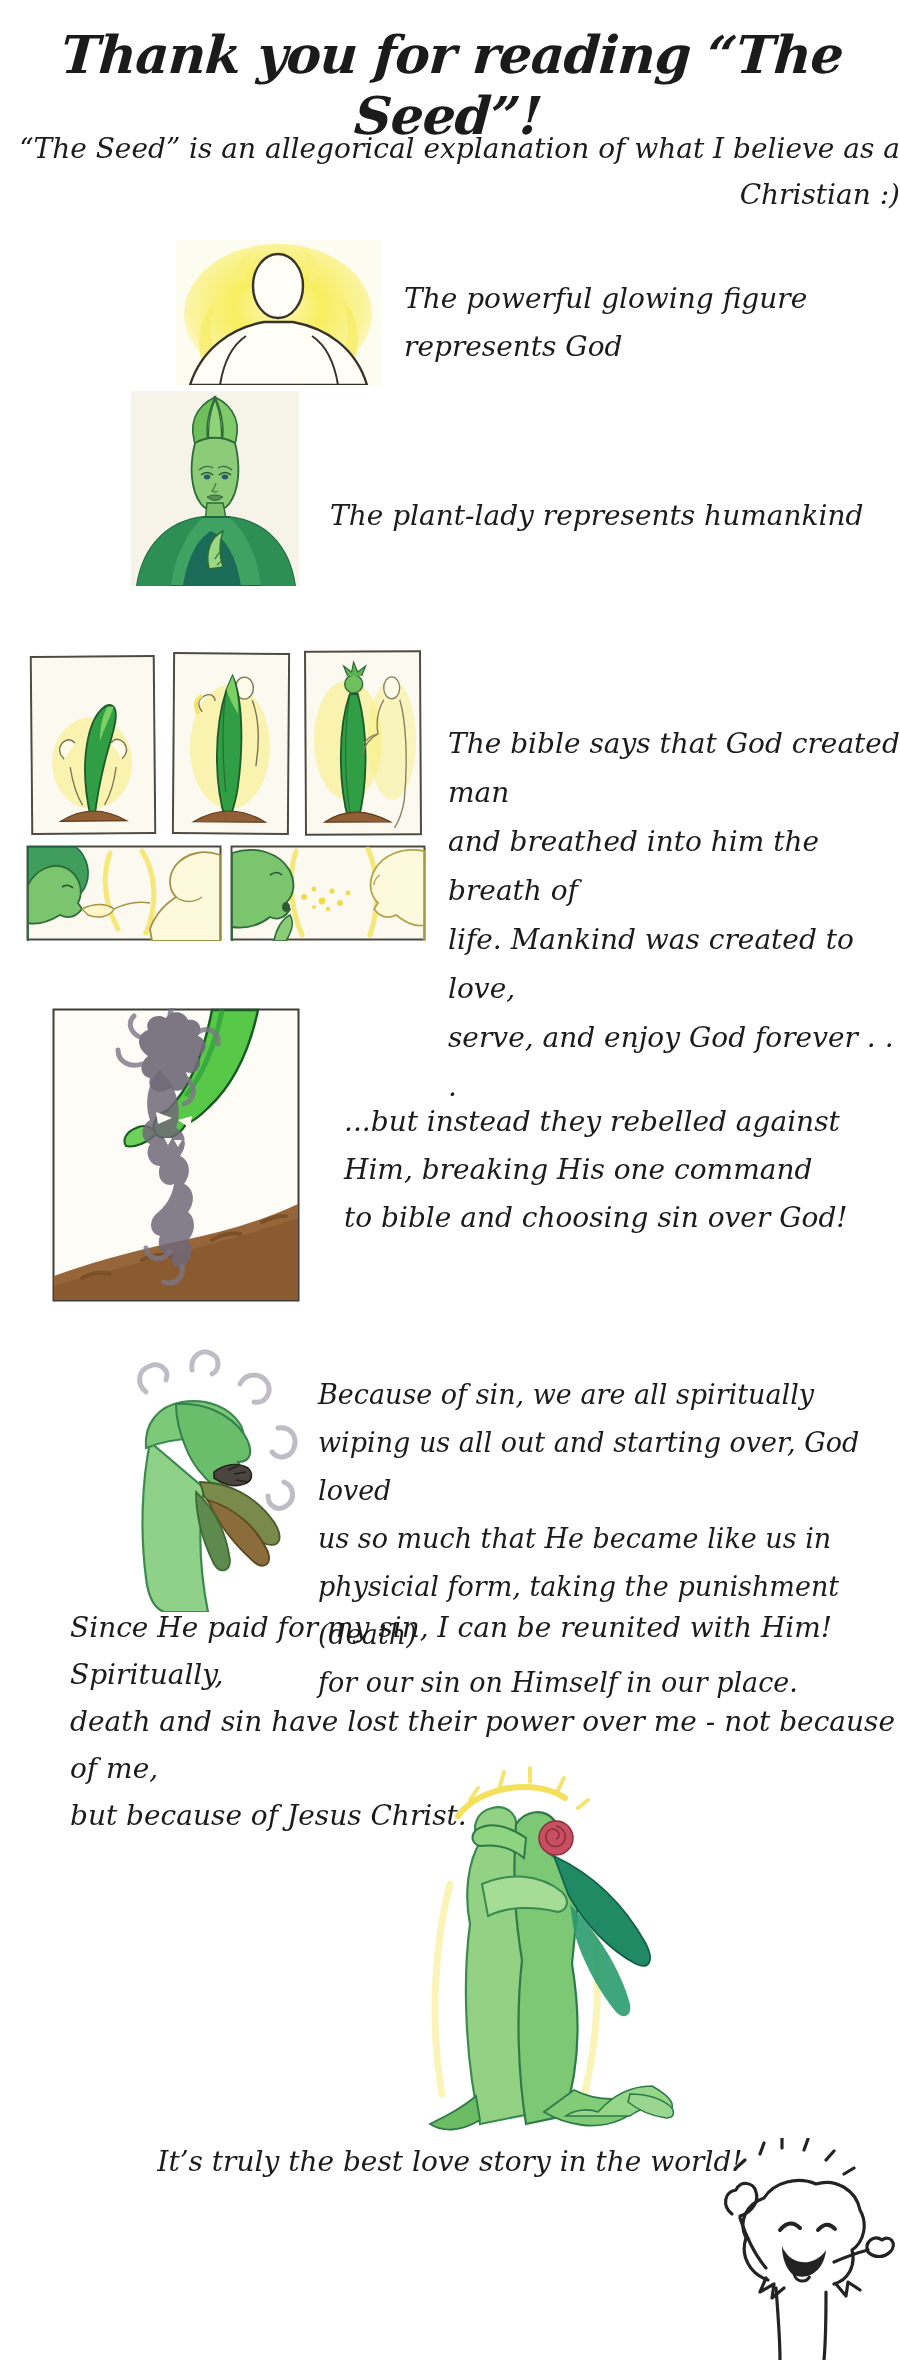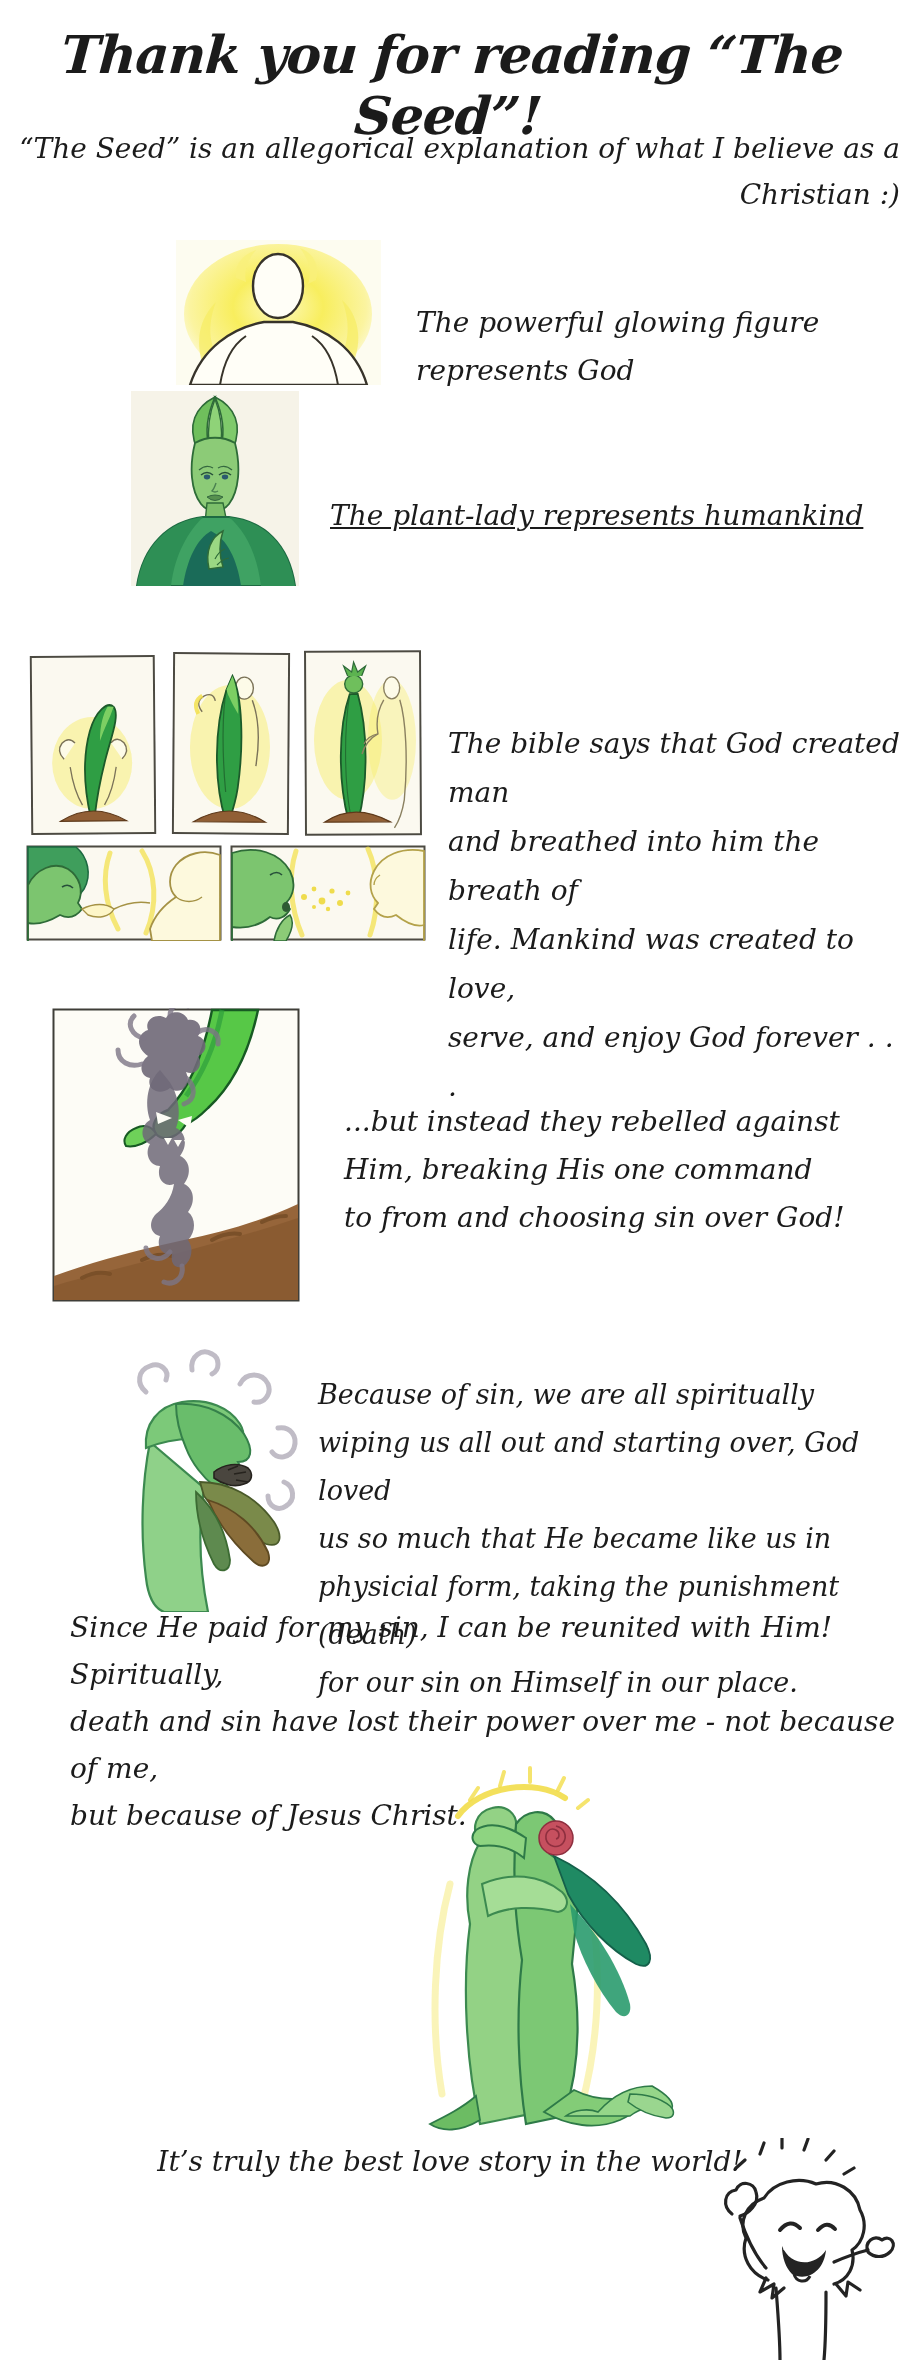--- a/index.html
+++ b/index.html
@@ -12,23 +12,23 @@
     text-align:center;font-size:52px;font-weight:bold;font-style:italic;
     letter-spacing:-1px;transform:skewX(-4deg);
   }
   .intro{position:absolute;top:126px;left:0;width:900px;text-align:right;
     font-size:28px;font-style:italic;line-height:46px;}
   .cap{position:absolute;font-size:28px;font-style:italic;line-height:48px;}
   .cap span{display:block;}
   .centered{left:0;width:900px;text-align:center;}
   .img{position:absolute;}
   .god-img{left:176px;top:240px;width:205px;height:145px;}
-  .god-cap{left:404px;top:299px;margin-left:12px;}
+  .god-cap{left:404px;top:275px;}
   .lady-img{left:130px;top:391px;width:170px;height:195px;}
-  .lady-cap{left:330px;top:492px;text-decoration:underline;}
+  .lady-cap{left:330px;top:492px;}
   .p{position:absolute;}
   .p1{left:30px;top:655px;width:126px;height:180px;transform:rotate(-0.5deg);}
   .p2{left:172px;top:652px;width:118px;height:183px;transform:rotate(0.4deg);}
   .p3{left:304px;top:650px;width:118px;height:186px;transform:rotate(-0.3deg);}
   .p4{left:26px;top:845px;width:196px;height:96px;}
   .p5{left:230px;top:845px;width:196px;height:96px;}
   .creation-cap{left:448px;top:719px;line-height:49px;}
   .sin-img{left:52px;top:1008px;width:248px;height:294px;}
   .rebellion-cap{left:344px;top:1098px;}
   .wilted-img{left:88px;top:1332px;width:227px;height:280px;}
@@ -199,21 +199,21 @@
       </g>
       <path d="M104,104 l16,6 l-14,6 Z" fill="#fdfdf5"></path>
       <path d="M140,108 l-14,4 l12,8 Z" fill="#fdfdf5"></path>
       <path d="M112,130 l4,7 l4,-7 Z M122,132 l4,7 l4,-7 Z M132,132 l3,6 l4,-6 Z" fill="#fdfdf5"></path>
     </g>
   </svg>
 
   <div class="cap rebellion-cap">
     <span>...but instead they rebelled against</span>
     <span>Him, breaking His one command</span>
-    <span>to from and choosing sin over God!</span>
+    <span>to bible and choosing sin over God!</span>
   </div>
 
   <svg class="img wilted-img" viewBox="0 0 227 280">
     <g fill="none" stroke="#8d8799" stroke-width="5" opacity="0.55" stroke-linecap="round">
       <path d="M58,60 c-10,-8 -8,-22 4,-26 c10,-4 20,4 16,14"></path>
       <path d="M104,38 c-2,-14 10,-22 20,-16 c8,4 8,16 0,20"></path>
       <path d="M152,52 c6,-12 22,-12 28,0 c4,10 -4,20 -14,18"></path>
       <path d="M190,96 c12,-2 20,8 16,20 c-4,10 -16,12 -22,4"></path>
       <path d="M196,150 c10,4 12,18 2,24 c-8,6 -18,0 -18,-10"></path>
     </g>

